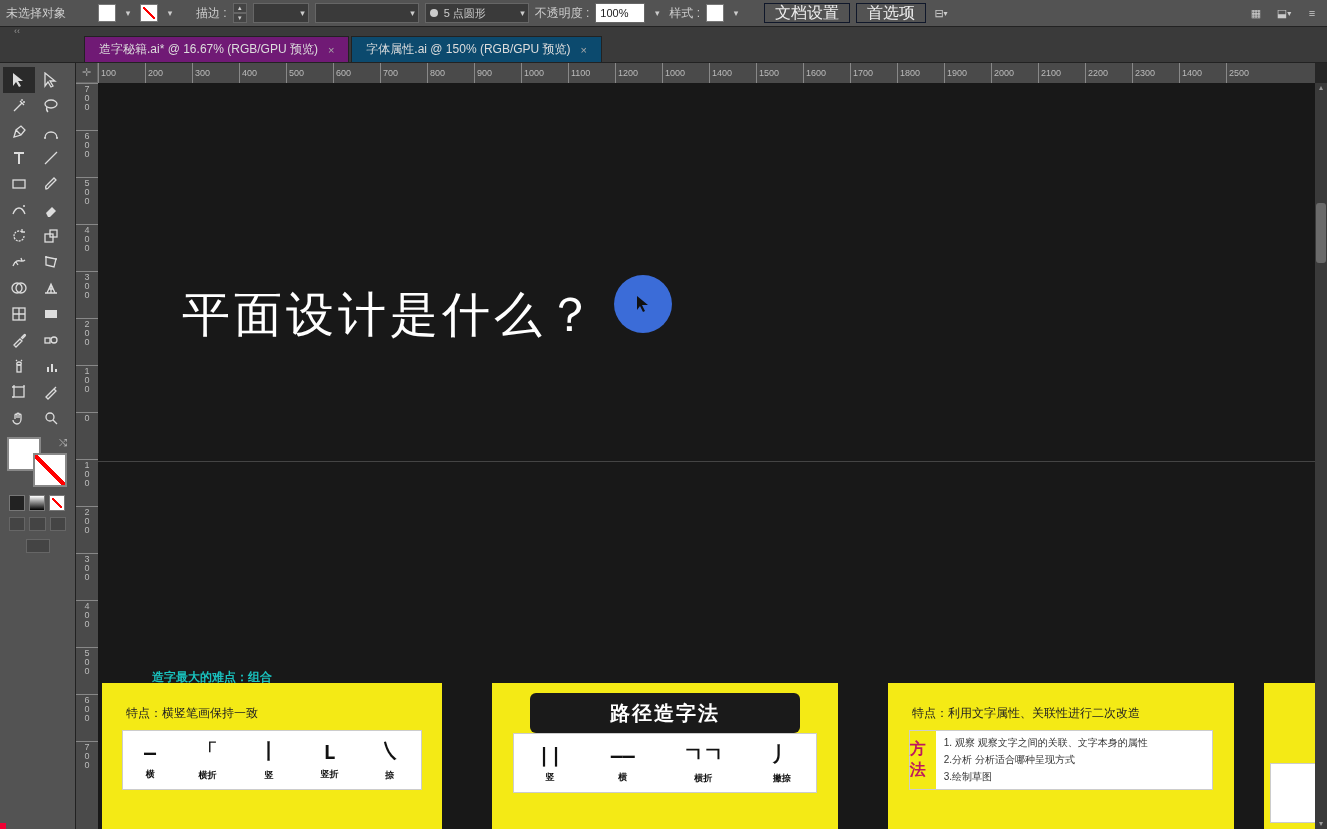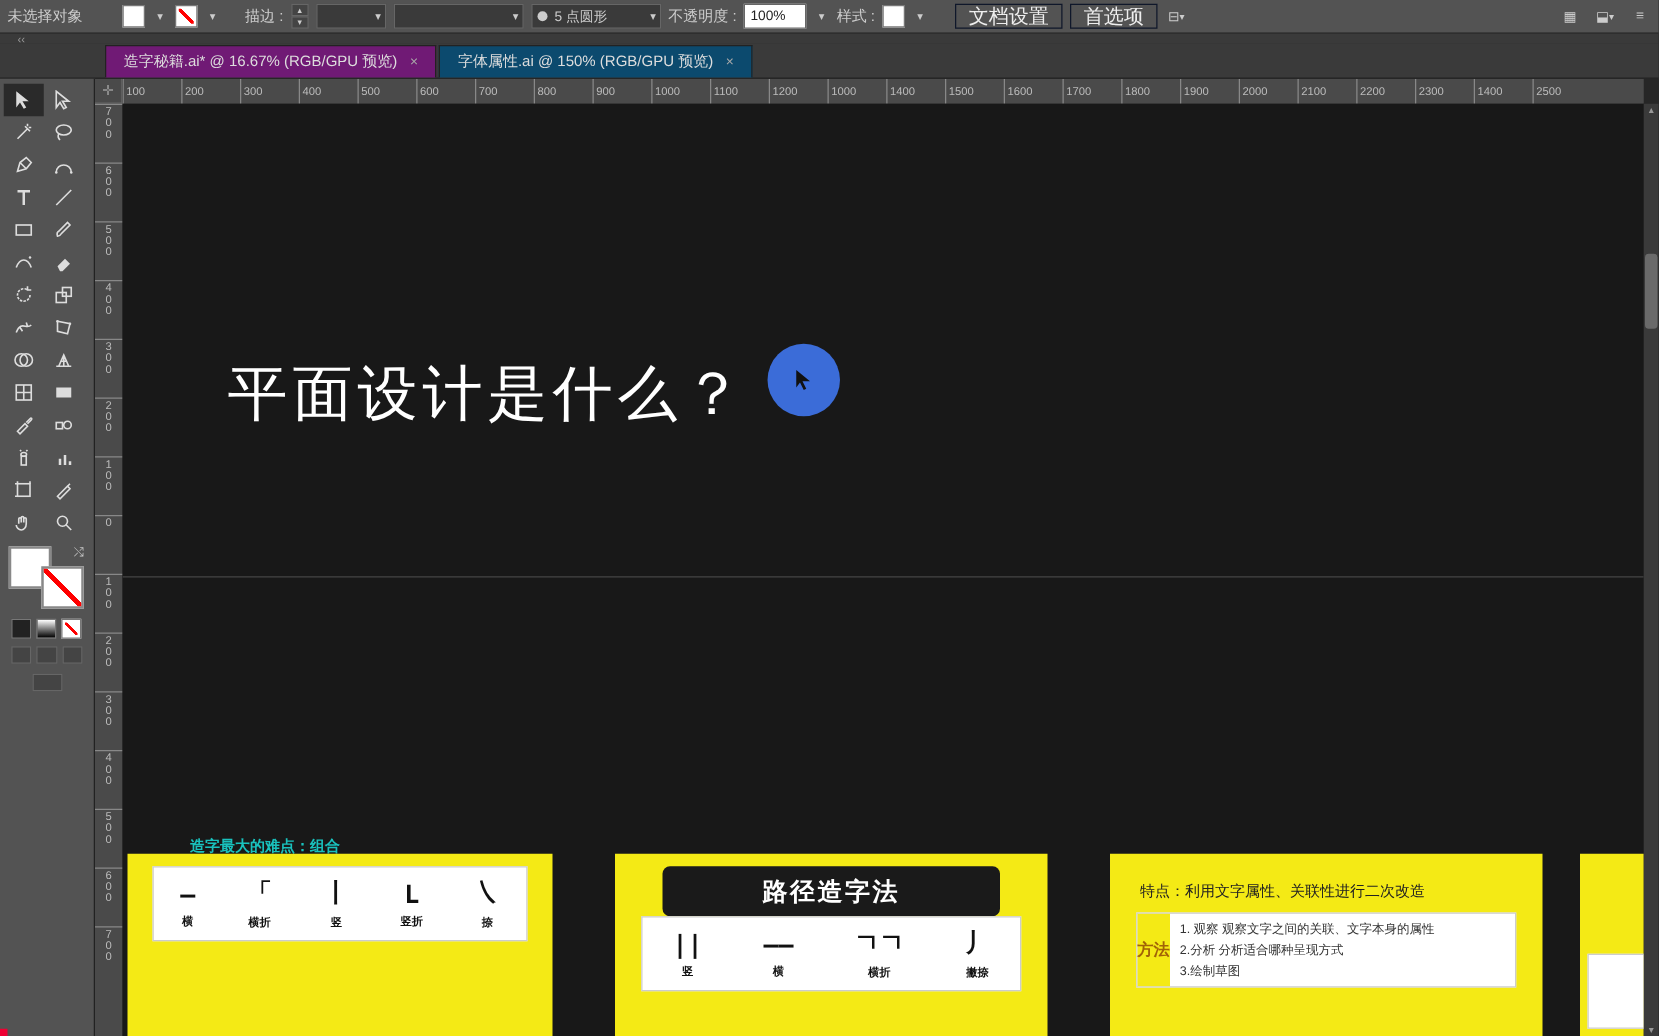--- a/index.html
+++ b/index.html
@@ -66,21 +66,21 @@
 .divider { position:absolute; left:0; right:0; height:1px; background:#444; }
 
 .note { position:absolute; color:#19c1bd; font-size:12px; font-weight:bold; }
 
 .card { position:absolute; background:#f4ea15; padding:10px 0 0 0; }
 .card .pill { margin:0 auto; width:78%; height:40px; background:#1a1a1a; border-radius:6px; color:#fff; font-size:20px; font-weight:bold; display:flex; align-items:center; justify-content:center; letter-spacing:2px; }
 .card .feat { margin:12px 0 8px 24px; color:#222; font-size:12px; }
 .card .box { margin:0 auto; width:88%; height:60px; background:#fff; border:1px solid #ccc; display:flex; align-items:center; justify-content:space-around; font-size:10px; color:#333; }
 .card .box.glyph { font-size:24px; color:#111; font-weight:bold; }
 .card .box.method { flex-direction:row; align-items:stretch; padding:0; }
-.card .box.method .side { width:26px; background:#f4ea15; color:#a16207; font-weight:bold; font-size:13px; display:flex; flex-direction:column; align-items:center; justify-content:center; }
+.card .box.method .side { width:26px; background:#f4ea15; color:#be185d; font-weight:bold; font-size:16px; display:flex; flex-direction:column; align-items:center; justify-content:center; }
 .card .box.method .lines { flex:1; display:flex; flex-direction:column; justify-content:center; padding:4px 8px; gap:3px; }
 
 
 .vscroll { position:absolute; top:20px; right:0; width:12px; bottom:0; background:#3a3a3a; }
 .vscroll .thumb { position:absolute; left:1px; right:1px; top:120px; height:60px; background:#6a6a6a; border-radius:3px; }
 .vscroll .arr { position:absolute; left:0; right:0; height:10px; text-align:center; color:#999; font-size:8px; }
 .vscroll .arr.up { top:0; }
 .vscroll .arr.dn { bottom:0; }
 
 
@@ -448,20 +448,21 @@
         <svg viewBox="0 0 16 18">
             <path d="M2 1l0 14 3-4 3 6 2-1-3-6 6 0z" fill="#111"></path>
           </svg>
       </div>
 
       <div class="divider" style="top:378px"></div>
 
       <div class="note" style="left:54px; top:586px">造字最大的难点：组合</div>
 
       <div class="card" style="left:4px; top:600px; width:340px; height:150px">
+        <div class="feat">特点：横竖笔画保持一致</div>
         <div class="box glyph">
           <div class="gl">
               <span class="sh">—</span>
               <span class="lb">横</span>
             </div>
           <div class="gl">
               <span class="sh">「</span>
               <span class="lb">横折</span>
             </div>
           <div class="gl">

